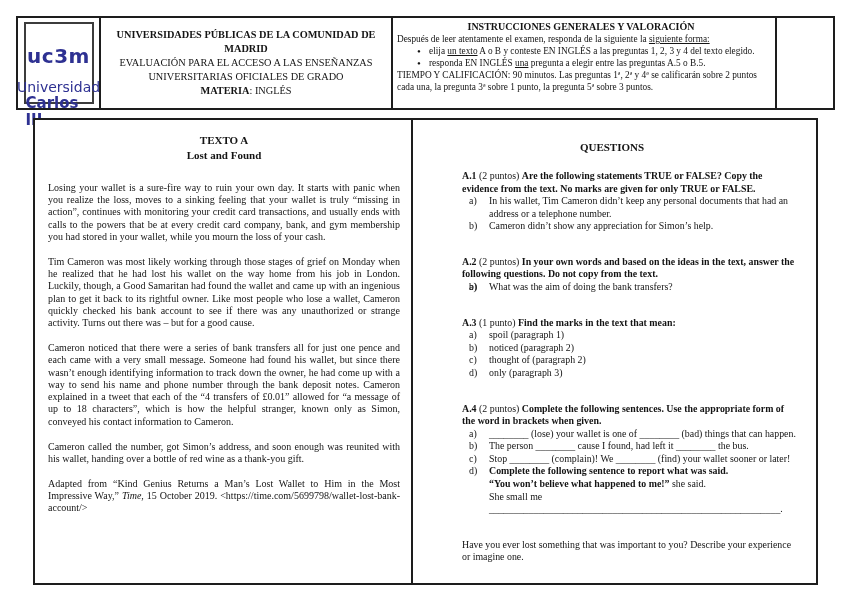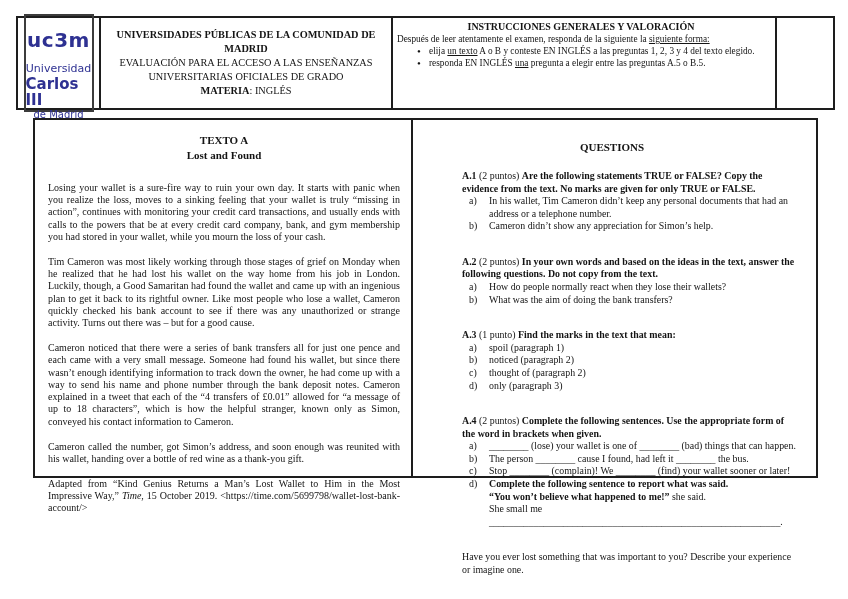--- a/index.html
+++ b/index.html
@@ -14,45 +14,45 @@
 
   
   .header-box {
     position:absolute; left:16px; top:16px; width:815px; height:90px;
     border:2px solid #1d1d1d; display:flex; background:#fff; box-sizing:content-box;
   }
   .h-cell { box-sizing:border-box; }
   .h-cell + .h-cell { border-left:2px solid #1d1d1d; }
   .h-cell-logo { width:81px; display:flex; align-items:center; justify-content:center; }
   .logo-box {
-    width:70px; height:98px; border:2px solid #3c3c3c; box-sizing:border-box;
-    display:flex; flex-direction:column; align-items:center; padding-top:14px;
+    width:70px; height:82px; border:2px solid #3c3c3c; box-sizing:border-box;
+    display:flex; flex-direction:column; align-items:center; padding-top:22px;
     color:#2e3192; font-family:"DejaVu Sans","Liberation Sans",sans-serif;
   }
   .logo-acronym { font-size:20px; font-weight:bold; letter-spacing:0.5px; line-height:1; }
   .logo-rule { width:50px; height:2px; background:#2e3192; margin:4px 0 9px; }
-  .logo-line1 { font-size:11px; line-height:1.15; }
+  .logo-line1 { font-size:14px; line-height:1.15; }
   .logo-line2 { font-size:15px; font-weight:bold; line-height:1.1; }
   .logo-line3 { font-size:10px; line-height:1.15; }
 
   .h-cell-center {
     width:292px; display:flex; flex-direction:column; justify-content:center;
     text-align:center; font-size:10.3px; line-height:1.35; padding:2px 10px;
   }
   .hc-title { font-weight:bold; }
 
   .h-cell-instr { flex:1; padding:2px 10px 2px 4px; font-size:9.3px; line-height:1.3; }
   .instr-title { text-align:center; font-weight:bold; font-size:10px; }
   .instr-bullet { padding-left:32px; position:relative; }
   .instr-bullet .dot { position:absolute; left:20px; top:-1px; font-size:11px; }
   .h-cell-empty { width:58px; }
 
   
   .main-box {
-    position:absolute; left:33px; top:118px; width:785px; height:360px;
+    position:absolute; left:33px; top:118px; width:785px; height:467px;
     border:2px solid #1d1d1d; display:flex; background:#fff; box-sizing:border-box;
   }
   .col-left {
     width:378px; box-sizing:border-box; border-right:2px solid #1d1d1d;
     padding:13px 11px 0 13px;
   }
   .texto-head { text-align:center; font-weight:bold; font-size:11px; line-height:1.35; margin-bottom:19px; }
   .col-left p { margin:0 0 12.5px; font-size:10px; line-height:1.23; text-align:justify; }
   .citation { margin-top:26px; }
 
@@ -85,20 +85,21 @@
       <div class="hc-title">UNIVERSIDADES PÚBLICAS DE LA COMUNIDAD DE MADRID</div>
       <div class="hc-sub">EVALUACIÓN PARA EL ACCESO A LAS ENSEÑANZAS UNIVERSITARIAS OFICIALES DE GRADO</div>
       <div><b>MATERIA</b><span>: INGLÉS</span></div>
     </div>
 
     <div class="h-cell h-cell-instr">
       <div class="instr-title">INSTRUCCIONES GENERALES Y VALORACIÓN</div>
       <div class="instr-line"><span>Después de leer atentamente el examen, responda de la siguiente la </span><u>siguiente forma:</u></div>
       <div class="instr-bullet"><span class="dot">•</span><span>elija </span><u>un texto</u><span> A o B y conteste EN INGLÉS a las preguntas 1, 2, 3 y 4 del texto elegido.</span></div>
       <div class="instr-bullet"><span class="dot">•</span><span>responda EN INGLÉS </span><u>una</u><span> pregunta a elegir entre las preguntas A.5 o B.5.</span></div>
+      <div class="instr-line">TIEMPO Y CALIFICACIÓN: 90 minutos. Las preguntas 1ª, 2ª y 4ª se calificarán sobre 2 puntos cada una, la pregunta 3ª sobre 1 punto, la pregunta 5ª sobre 3 puntos.</div>
     </div>
 
     <div class="h-cell h-cell-empty"></div>
   </div>
 
   <div class="main-box">
 
     <div class="col-left">
       <div class="texto-head">
         <div>TEXTO A</div>
@@ -115,21 +116,21 @@
       <div class="q-title">QUESTIONS</div>
 
       <div class="q-block">
         <div class="q-head"><b>A.1</b><span> (2 puntos) </span><b>Are the following statements TRUE or FALSE? Copy the evidence from the text. No marks are given for only TRUE or FALSE.</b></div>
         <div class="q-item"><span class="q-letter">a)</span><span>In his wallet, Tim Cameron didn’t keep any personal documents that had an address or a telephone number.</span></div>
         <div class="q-item"><span class="q-letter">b)</span><span>Cameron didn’t show any appreciation for Simon’s help.</span></div>
       </div>
 
       <div class="q-block">
         <div class="q-head"><b>A.2</b><span> (2 puntos) </span><b>In your own words and based on the ideas in the text, answer the following questions. Do not copy from the text.</b></div>
-        <div class="q-item"><span class="q-letter">a)</span><span>How do people normally react when they lose their wallets?</span></div>
+        <div class="q-item"><span class="q-letter">a)</span></div>
         <div class="q-item"><span class="q-letter">b)</span><span>What was the aim of doing the bank transfers?</span></div>
       </div>
 
       <div class="q-block">
         <div class="q-head"><b>A.3</b><span> (1 punto) </span><b>Find the marks in the text that mean:</b></div>
         <div class="q-item"><span class="q-letter">a)</span><span>spoil (paragraph 1)</span></div>
         <div class="q-item"><span class="q-letter">b)</span><span>noticed (paragraph 2)</span></div>
         <div class="q-item"><span class="q-letter">c)</span><span>thought of (paragraph 2)</span></div>
         <div class="q-item"><span class="q-letter">d)</span><span>only (paragraph 3)</span></div>
       </div>

